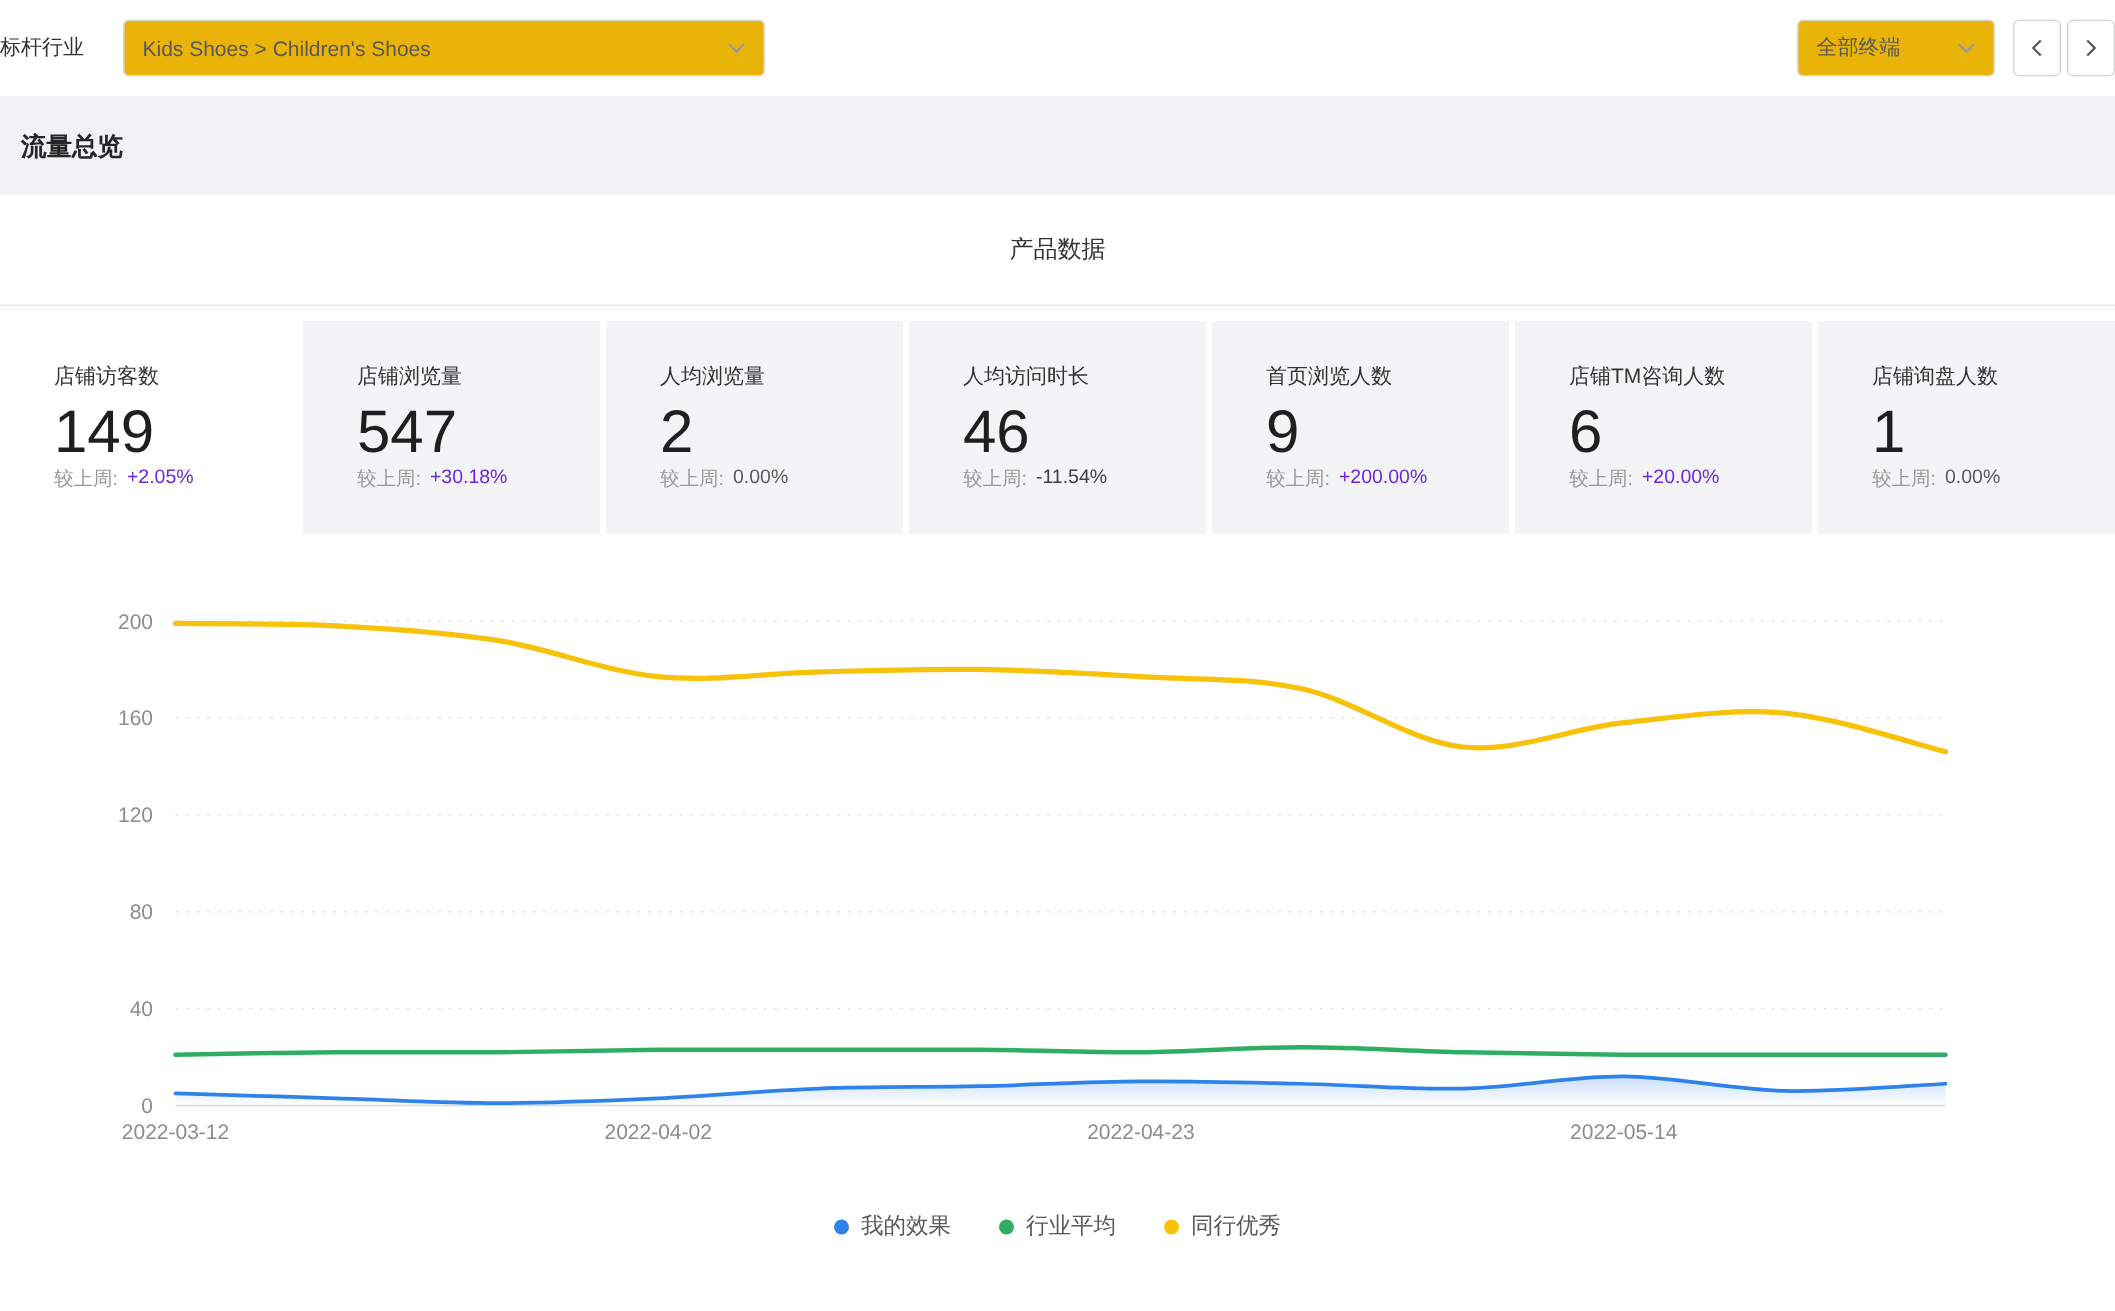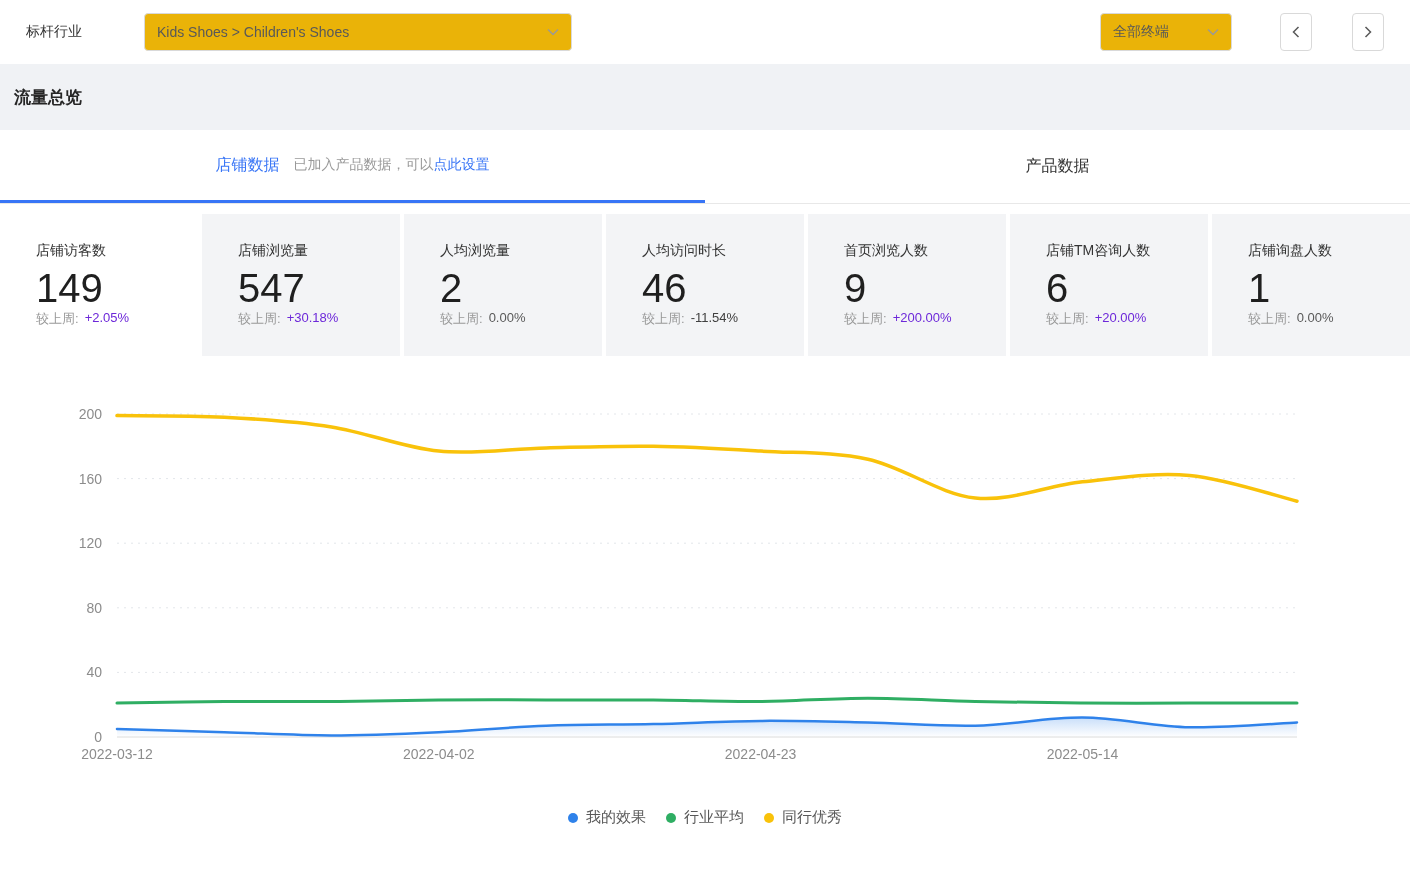--- a/index.html
+++ b/index.html
@@ -4,21 +4,21 @@
 <style>
   * { margin:0; padding:0; box-sizing:border-box; }
   html,body { width:1410px; height:874px; }
   body {
     font-family:"Liberation Sans","DejaVu Sans",sans-serif;
     background:#ffffff; color:#333; overflow:hidden;
   }
   svg { font-family:"Liberation Sans","DejaVu Sans",sans-serif; }
 
   
-  .topbar { height:64px; display:flex; align-items:center; padding:0 26px; background:#fff;gap:36px; }
+  .topbar { height:64px; display:flex; align-items:center; padding:0 0; background:#fff; }
   .topbar-label { font-size:14px; color:#333; white-space:nowrap; }
   .select {
     height:38px; border:1px solid #d9d9d9; border-radius:4px; background:#eab308;
     display:flex; align-items:center; padding:0 12px; font-size:14px; color:#595959;
     cursor:pointer;
   }
   .select .sel-text { white-space:nowrap; overflow:hidden; }
   .select .chev { margin-left:auto; flex:none; }
   .select.category { width:428px; margin-left:26px; }
   .select.terminal { width:132px; margin-left:auto; }
@@ -49,21 +49,21 @@
   .stat-card.active { background:#fff; }
   .stat-label { font-size:14px; color:#333; white-space:nowrap; }
   .stat-value { font-size:40px; color:#1f1f1f; margin-top:6px; line-height:1.1; font-weight:400; }
   .stat-wow { font-size:13px; color:#999; display:flex; gap:6px; white-space:nowrap; }
   .trend-up   { color:#6d28d9; }
   .trend-down { color:#404040; }
   .trend-flat { color:#595959; }
 
   
   .chart-wrap { margin-top:24px; height:400px; }
-  .legend { display:flex; justify-content:center; align-items:center; gap:20px; margin-top:28px; }
+  .legend { display:flex; justify-content:center; align-items:center; gap:32px; margin-top:28px; }
   .legend-item { display:flex; align-items:center; gap:8px; font-size:15px; color:#595959; cursor:pointer; }
   .legend-dot { width:10px; height:10px; border-radius:50%; display:inline-block; flex:none; }
 </style>
 </head>
 <body>
 
 <div class="topbar">
   <span class="topbar-label">标杆行业</span>
 
   <div class="select category">
@@ -93,24 +93,20 @@
   </button>
 </div>
 
 <div class="band">
   <h2 class="band-title">流量总览</h2>
 </div>
 
 <div class="card">
 
   <div class="tabs">
-    <div class="tab active">
-      <span class="tab-label">店铺数据</span>
-      <span class="tab-hint"><span>已加入产品数据，可以</span><span class="link">点此设置</span></span>
-    </div>
     <div class="tab">
       <span class="tab-label">产品数据</span>
     </div>
   </div>
 
   <div class="stats">
     <div class="stat-card active">
       <div class="stat-label">店铺访客数</div>
       <div class="stat-value">149</div>
       <div class="stat-wow">

